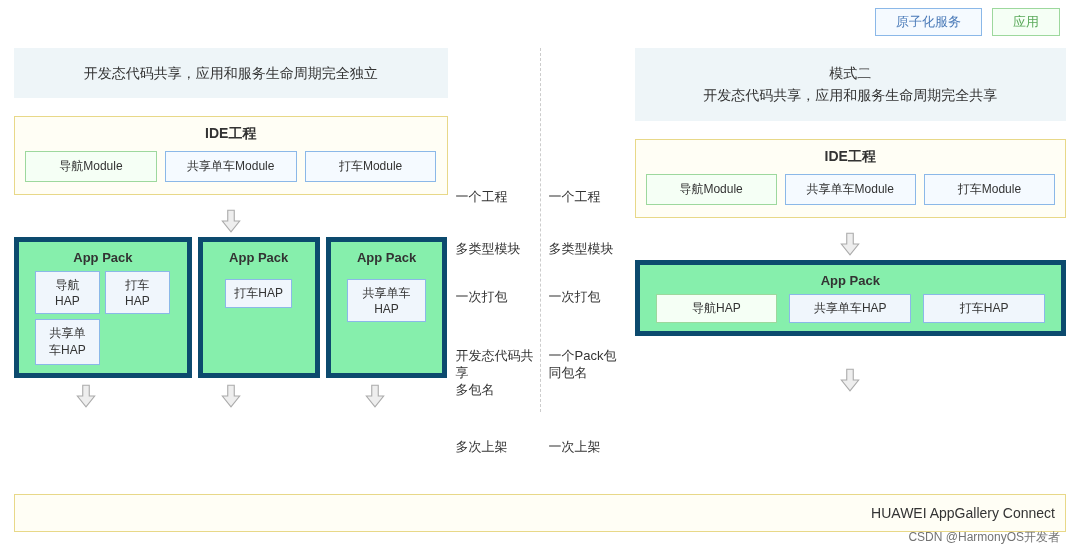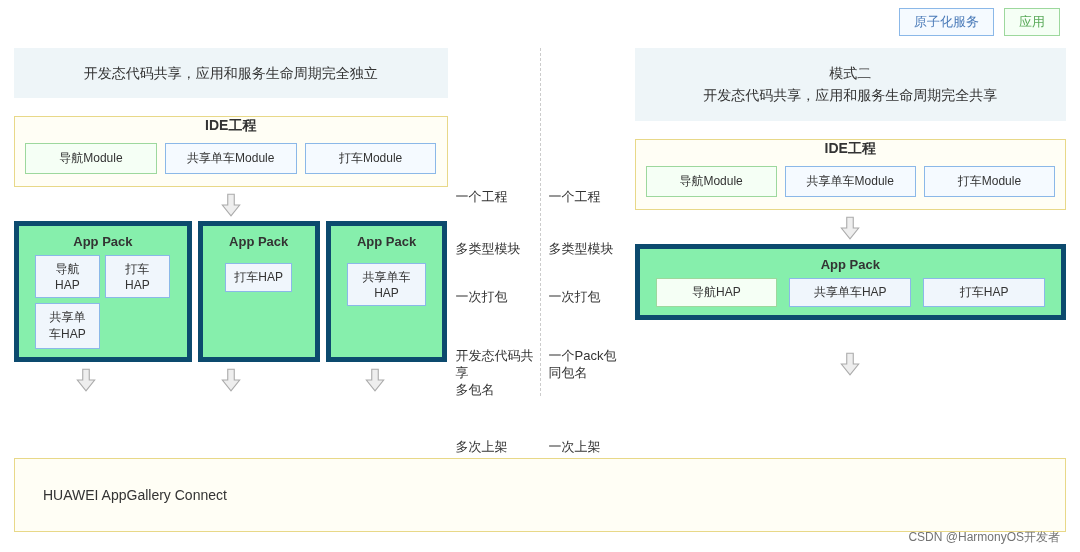--- a/index.html
+++ b/index.html
@@ -1,47 +1,47 @@
 <!DOCTYPE html>
 <html><head>
 <meta charset="utf-8">
 <style>
 *{box-sizing:border-box;margin:0;padding:0}
 body{font-family:"Microsoft YaHei",Arial,sans-serif;font-size:13px;color:#333;background:#fff;width:1080px;height:552px;position:relative}
 .legend{position:absolute;top:8px;right:20px;display:flex;gap:10px}
-.legend-item{padding:4px 14px;font-size:13px;border:1px solid}
+.legend-item{padding:4px 20px;font-size:13px;border:1px solid}
 .legend-blue{border-color:#8bb8e8;background:#f5faff;color:#4a7ab8}
 .legend-green{border-color:#9dd89d;background:#f5fff5;color:#5aaa5a}
 .columns{display:flex;padding:48px 14px 0 14px;gap:0}
 .col{flex:1;display:flex;gap:8px}
 .col-main{flex:1}
 .col-annot{width:80px;font-size:13px;padding-top:0}
 .divider{border-left:1px dashed #ccc;margin:0 4px}
 .header-box{background:#eef5f8;padding:14px 10px;text-align:center;margin-bottom:18px;font-size:14px;line-height:1.6}
 .header-box .title{font-weight:400}
-.ide-box{border:1px solid #e8d888;background:#fffef5;padding:0 10px 12px 10px;text-align:center;margin-bottom:4px}
+.ide-box{border:1px solid #e8d888;background:#fffef5;padding:8px 10px 12px 10px;text-align:center;margin-bottom:12px}
 .ide-title{font-weight:bold;margin-bottom:8px;font-size:14px}
 .mods{display:flex;gap:8px;}
 .mod{flex:1;padding:6px 4px;font-size:12px;border:1px solid}
 .mod-green{border-color:#9dd89d;background:#f5fff5}
 .mod-blue{border-color:#8bb8e8;background:#f5faff}
 .arrow-row{display:flex;justify-content:center;gap:0;margin:2px 0}
 .arrow-row.multi{justify-content:space-around}
 .arrow{width:24px;height:28px;display:flex;align-items:center;justify-content:center}
 .arrow svg{width:22px;height:26px}
 .packs-row{display:flex;gap:6px;margin-bottom:4px}
 .pack-box{border:5px solid #0c4a6e;background:#86efac;padding:8px 16px;text-align:center}
 .pack-box.flex1{flex:1}
 .pack-title{font-weight:bold;margin-bottom:6px;font-size:13px}
 .haps{display:flex;flex-wrap:wrap;gap:5px;justify-content:center}
 .hap{padding:5px 8px;font-size:12px;border:1px solid #8bb8e8;background:#f0f6fc}
 .hap.green{border-color:#9dd89d;background:#f5fff5}
 .pack-lg .haps{justify-content:flex-start}
 .pack-lg .hap{flex:0 0 calc(50% - 3px);text-align:center}
-.bottom-box{position:absolute;left:14px;right:14px;bottom:20px;border:1px solid #e8d888;background:#fffef5;text-align:left;padding:28px;font-size:14px}
+.bottom-box{position:absolute;left:14px;right:14px;bottom:20px;border:1px solid #e8d888;background:#fffef5;text-align:right;padding:10px;font-size:14px}
 .watermark{position:absolute;bottom:6px;right:20px;color:#737373;font-size:12px}
 .right-annot{width:82px;padding-left:4px}
 </style>
 </head>
 <body>
 
 <div class="legend">
   <div class="legend-item legend-blue">原子化服务</div>
   <div class="legend-item legend-green">应用</div>
 </div>

